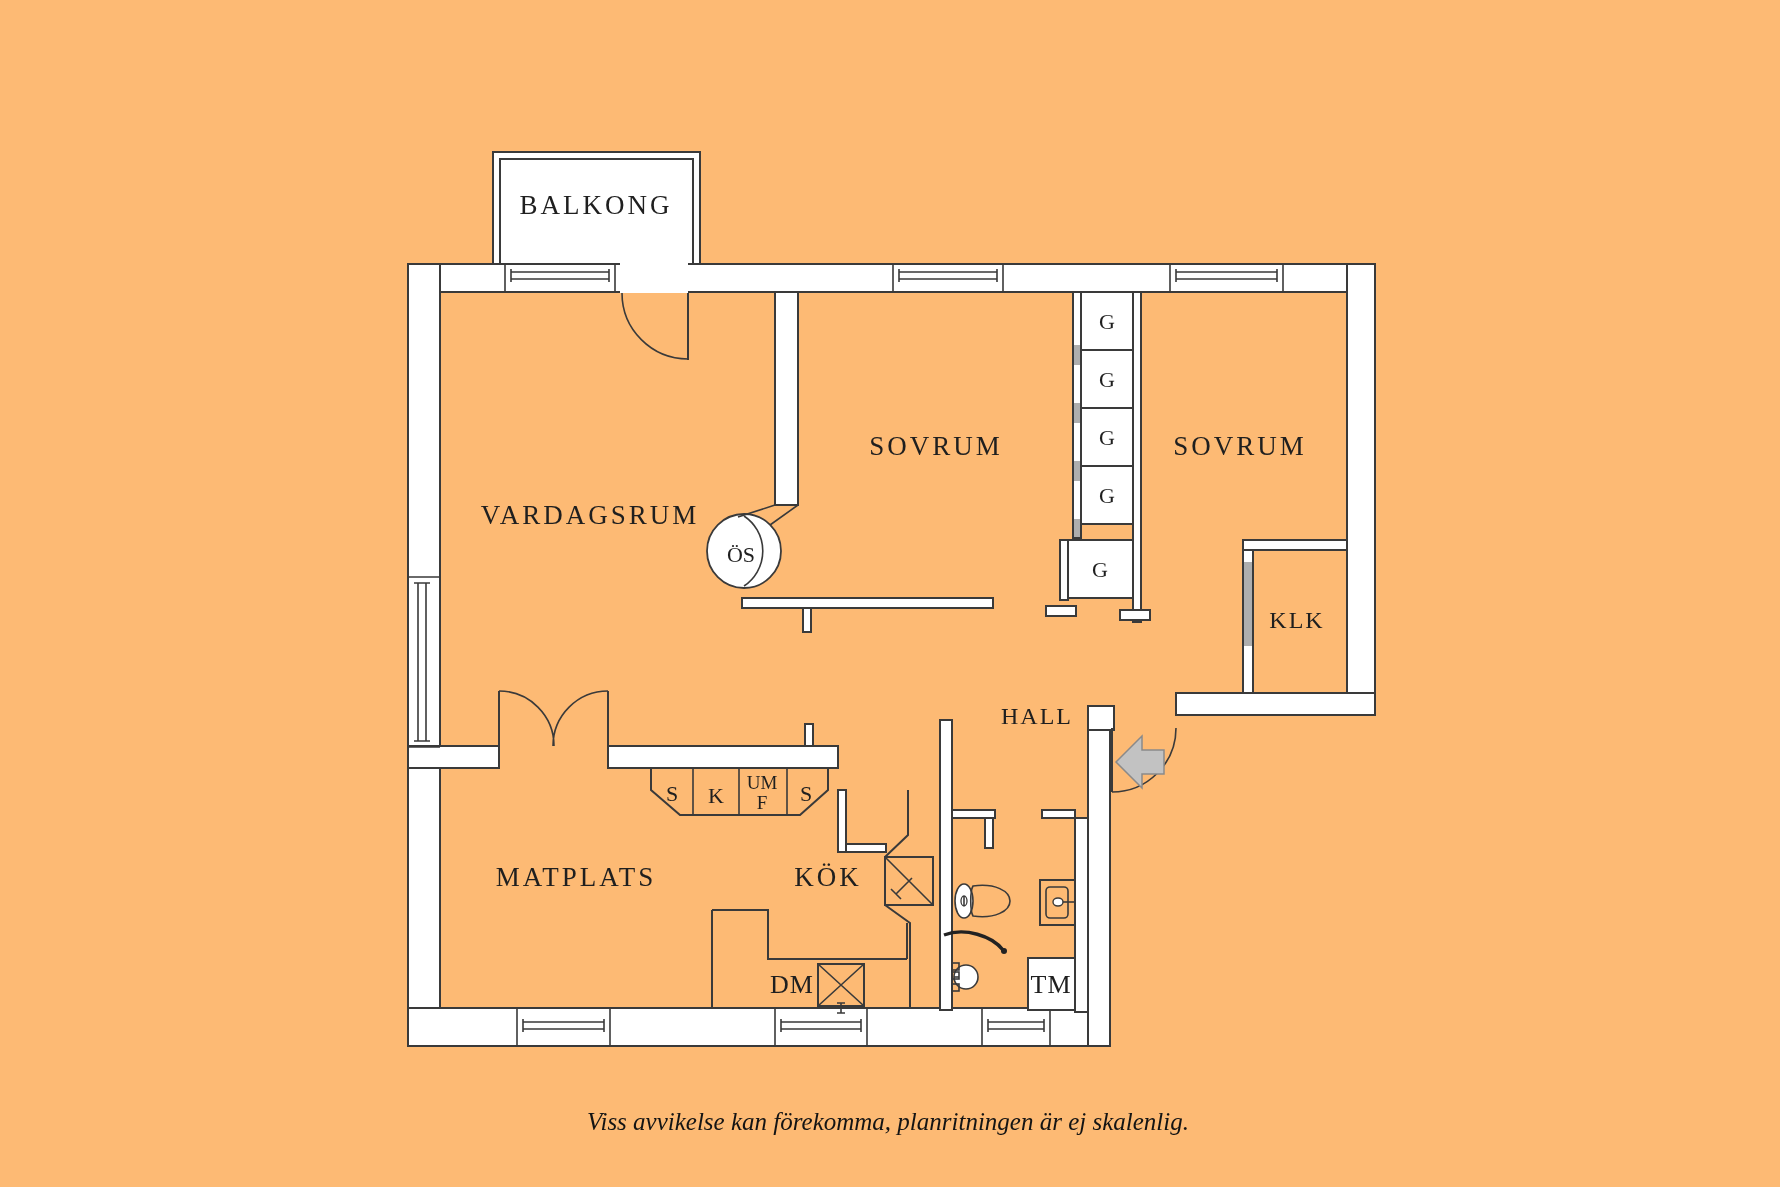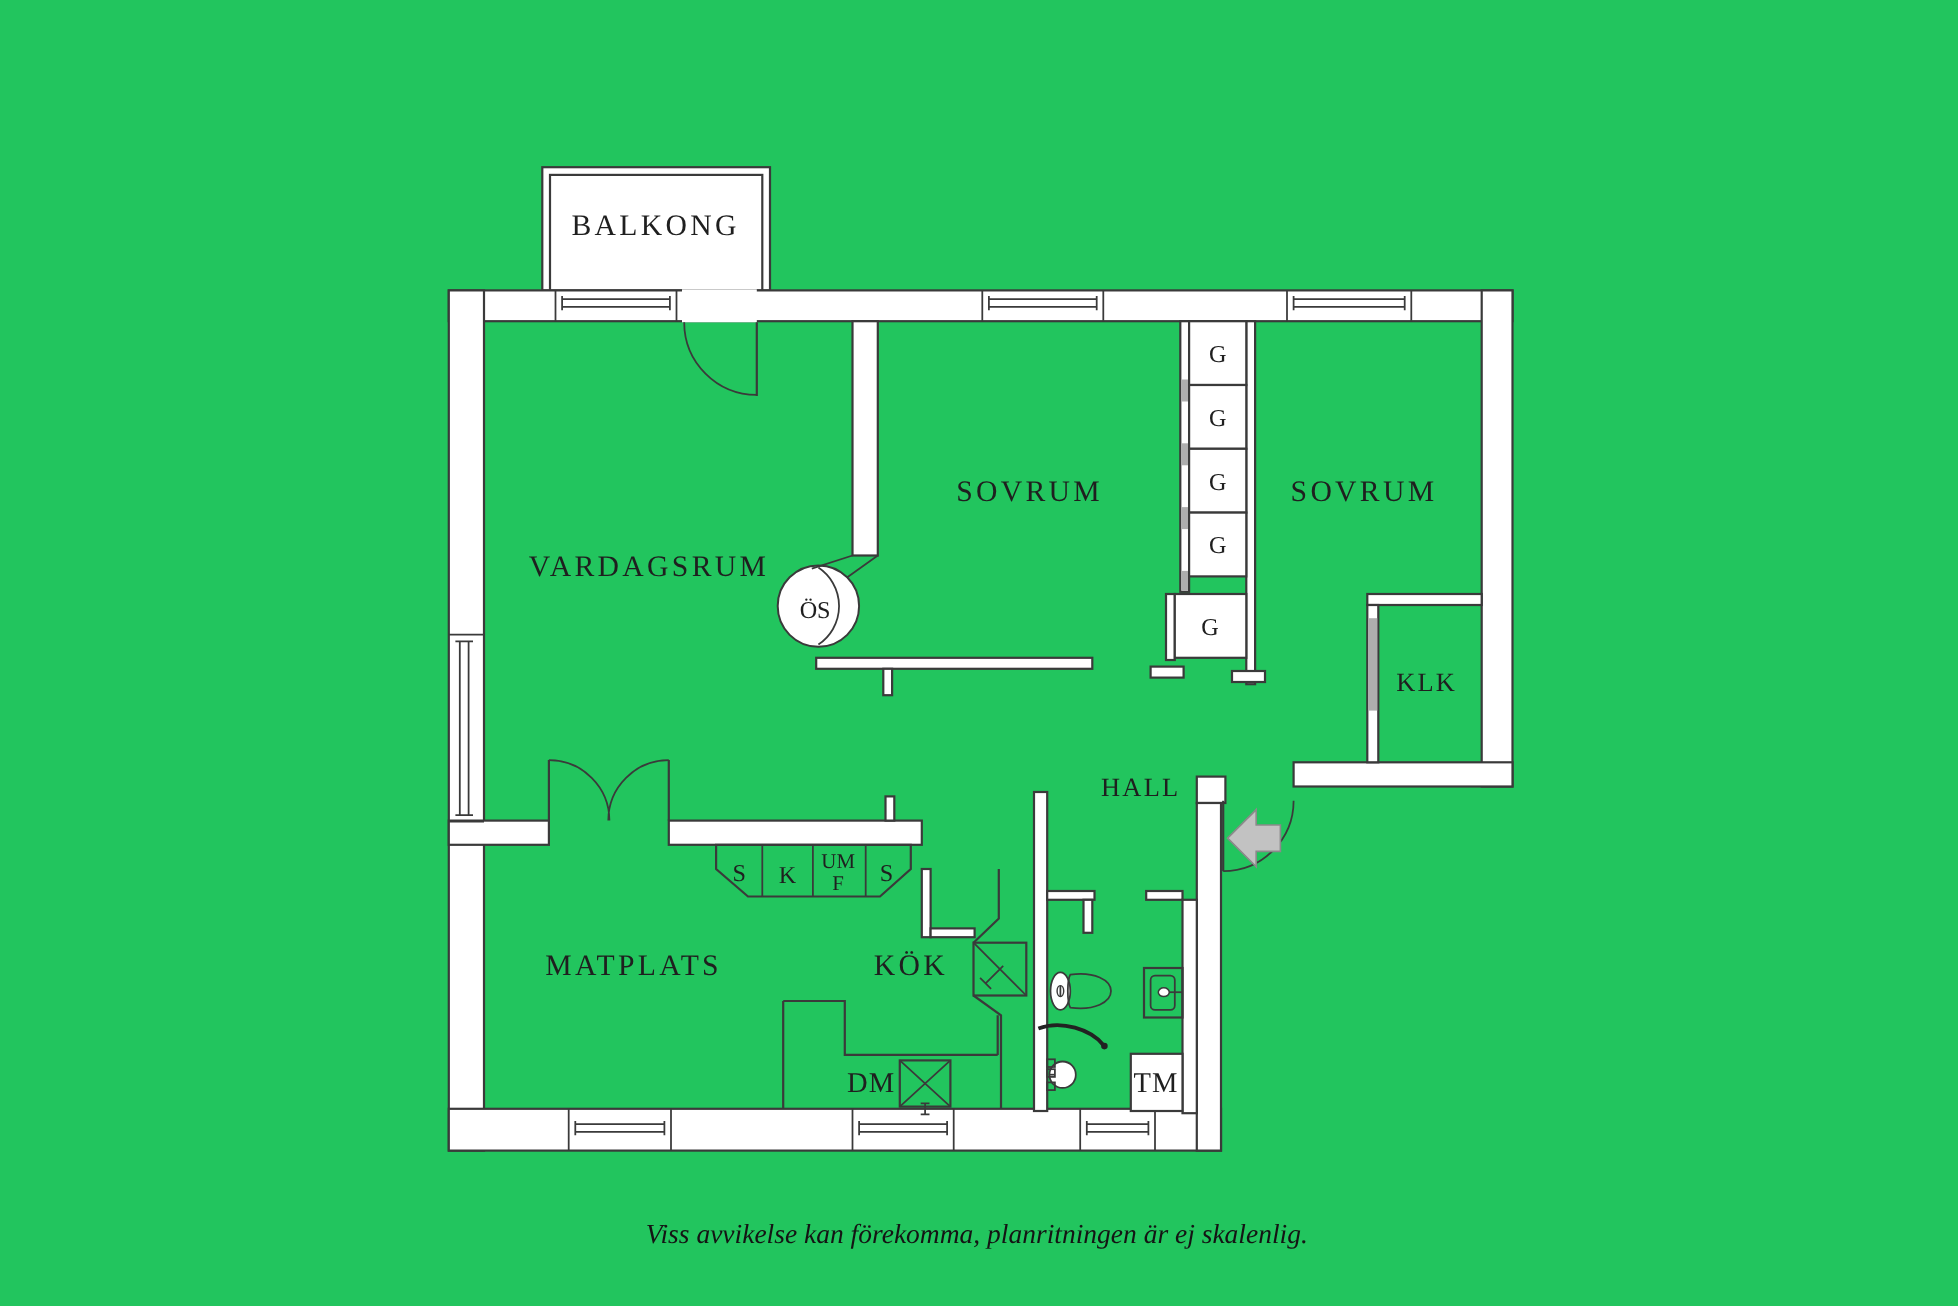--- a/index.html
+++ b/index.html
@@ -1,16 +1,16 @@
 <!DOCTYPE html>
 <html><head>
 <meta charset="utf-8">
 <style>
   html,body{margin:0;padding:0;background:#ffffff;}
-  .page{position:relative;width:1780px;height:1187px;background:#22c55e;overflow:hidden;
+  .page{position:relative;width:1780px;height:1187px;background:#fdba74;overflow:hidden;
         font-family:"Liberation Serif","DejaVu Serif",serif;}
   svg{position:absolute;left:0;top:0;}
   .wall{fill:#ffffff;stroke:#3a3a3a;stroke-width:2;}
   .ln{fill:none;stroke:#3a3a3a;stroke-width:2;}
   .thin{fill:none;stroke:#3a3a3a;stroke-width:1.6;}
   .gap{fill:#ffffff;stroke:none;}
   .gray{fill:#aeaeae;stroke:none;}
   .roomlbl{fill:#1f1f1f;font-size:27px;letter-spacing:3px;text-anchor:middle;}
   .midlbl{fill:#1f1f1f;font-size:24px;letter-spacing:2px;text-anchor:middle;}
   .smlbl{fill:#1f1f1f;font-size:22px;text-anchor:middle;}

